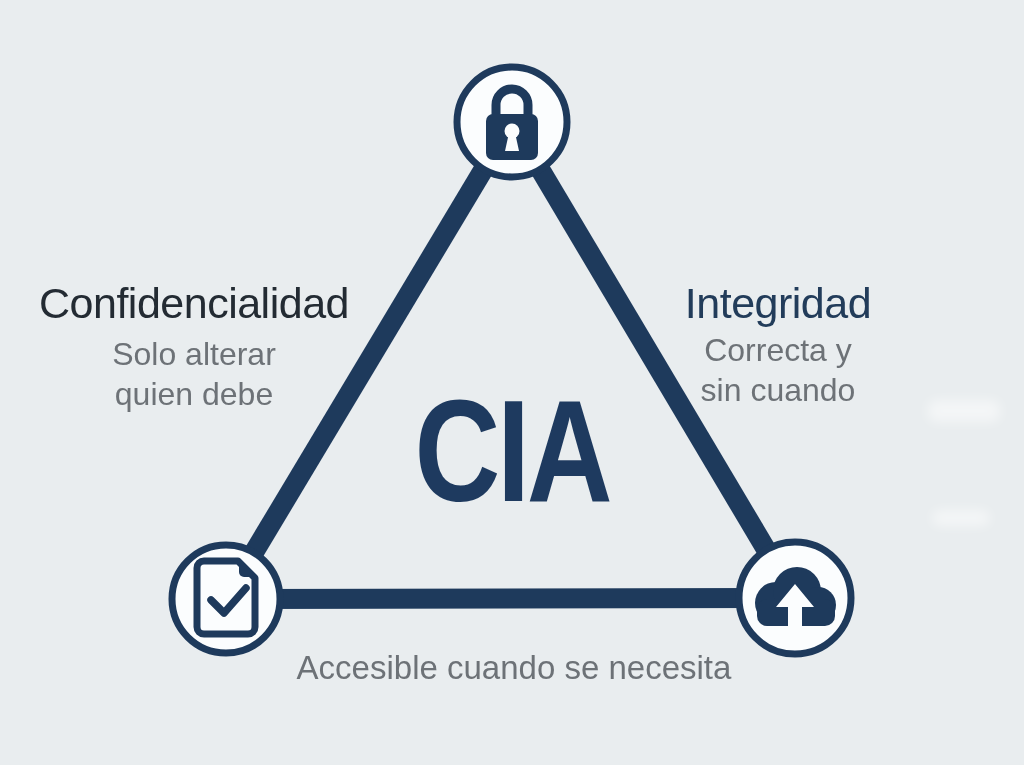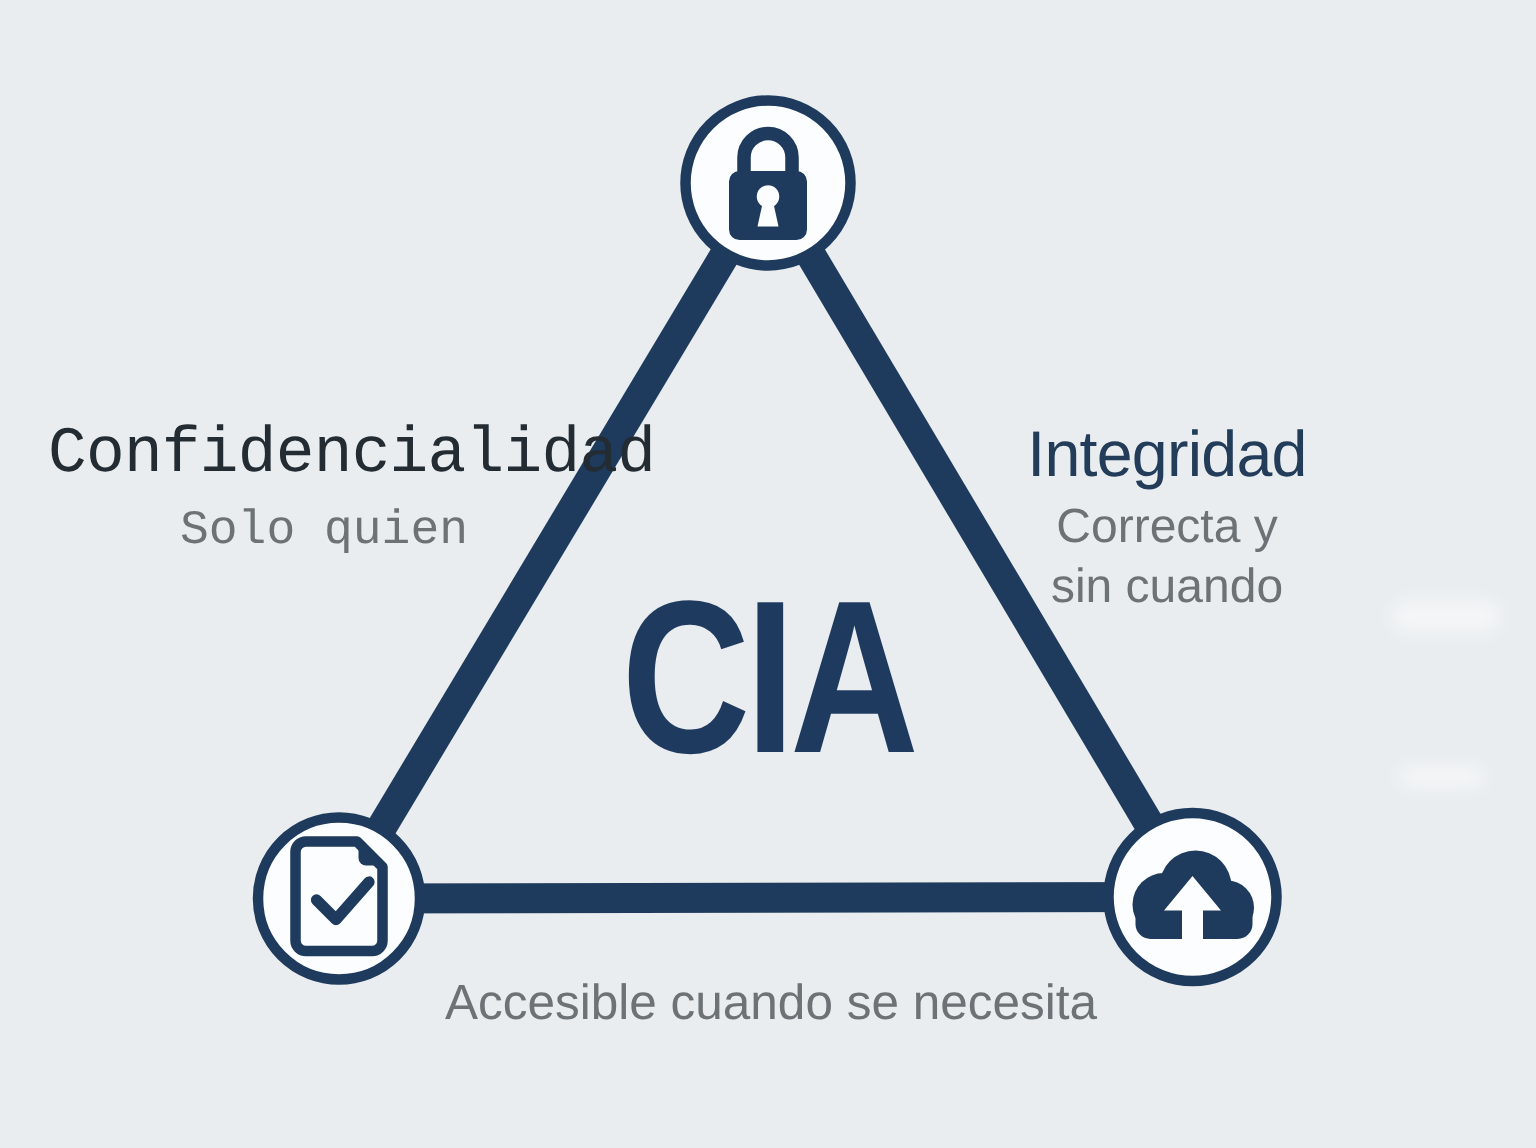--- a/index.html
+++ b/index.html
@@ -18,21 +18,21 @@
   .edge{stroke:var(--c-navy);stroke-width:20;}
   .node{fill:var(--c-node-fill);stroke:var(--c-navy);stroke-width:7;}
   .ifill{fill:var(--c-navy);}
   .istroke{fill:none;stroke:var(--c-navy);}
   .icut{fill:var(--c-node-fill);}
 
   .label{position:absolute;text-align:center;}
   .label .title{font-weight:400;letter-spacing:-0.5px;}
   .label .sub{color:var(--c-subtitle-gray);}
 
-  .label-left{left:32px;top:280px;width:368px;font-family:Liberation Mono, monospace;}
+  .label-left{left:10px;top:280px;width:368px;}
   .label-left .title{font-size:43px;line-height:46px;color:var(--c-left-title);}
   .label-left .sub{font-size:32px;line-height:40px;margin-top:8px;}
 
   .label-right{left:623px;top:280px;width:310px;}
   .label-right .title{font-size:43px;line-height:46px;color:var(--c-right-title);}
   .label-right .sub{font-size:32px;line-height:40px;margin-top:4px;}
 
   .label-bottom{left:262px;top:633px;width:504px;}
   .label-bottom .title{font-size:44px;line-height:48px;color:var(--c-bottom-title);}
   .label-bottom .sub{font-size:33px;line-height:38px;margin-top:16px;}
@@ -88,21 +88,22 @@
     </g>
   </svg>
 
   <div class="cia-wrap">
     <div class="cia">CIA</div>
   </div>
 
   <div class="label label-left">
     <div class="title">Confidencialidad</div>
     <div class="sub">
-      <div>Solo quien</div>
+      <div>Solo alterar</div>
+      <div>quien debe</div>
     </div>
   </div>
 
   <div class="label label-right">
     <div class="title">Integridad</div>
     <div class="sub">
       <div>Correcta y</div>
       <div>sin cuando</div>
     </div>
   </div>

